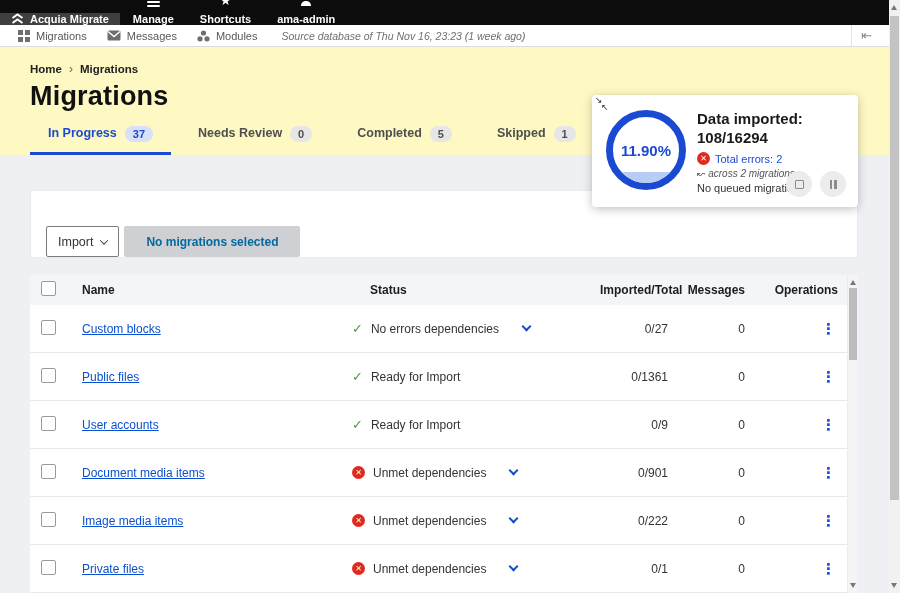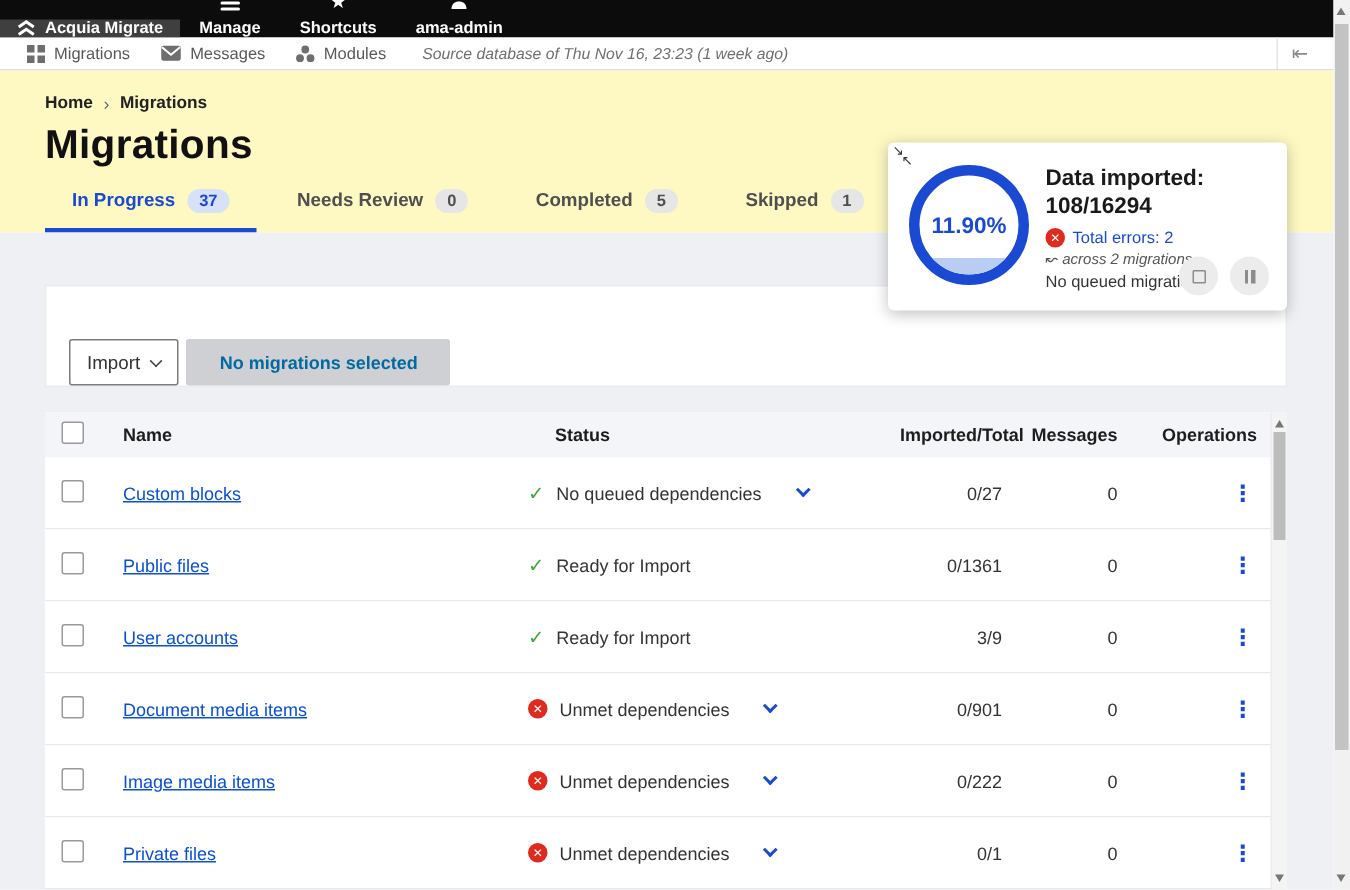--- a/index.html
+++ b/index.html
@@ -231,21 +231,21 @@
         <div class="th-num">Imported/Total</div>
         <div class="th-num">Messages</div>
         <div class="th-ops">Operations</div>
       </div>
 
       <div class="grid-row trow">
         <div><span class="checkbox"></span></div>
         <div><a class="mig-link">Custom blocks</a></div>
         <div class="status-cell">
           <span class="ok-glyph">✓</span>
-          <span>No queued dependencies</span>
+          <span>No errors dependencies</span>
           <span class="chev-row"></span>
         </div>
         <div class="num">0/27</div>
         <div class="num">0</div>
         <div class="ops"><span class="dots">⋮</span></div>
       </div>
 
       <div class="grid-row trow">
         <div><span class="checkbox"></span></div>
         <div><a class="mig-link">Public files</a></div>
@@ -258,21 +258,21 @@
         <div class="ops"><span class="dots">⋮</span></div>
       </div>
 
       <div class="grid-row trow">
         <div><span class="checkbox"></span></div>
         <div><a class="mig-link">User accounts</a></div>
         <div class="status-cell">
           <span class="ok-glyph">✓</span>
           <span>Ready for Import</span>
         </div>
-        <div class="num">3/9</div>
+        <div class="num">0/9</div>
         <div class="num">0</div>
         <div class="ops"><span class="dots">⋮</span></div>
       </div>
 
       <div class="grid-row trow">
         <div><span class="checkbox"></span></div>
         <div><a class="mig-link">Document media items</a></div>
         <div class="status-cell">
           <span class="err-badge">✕</span>
           <span>Unmet dependencies</span>

